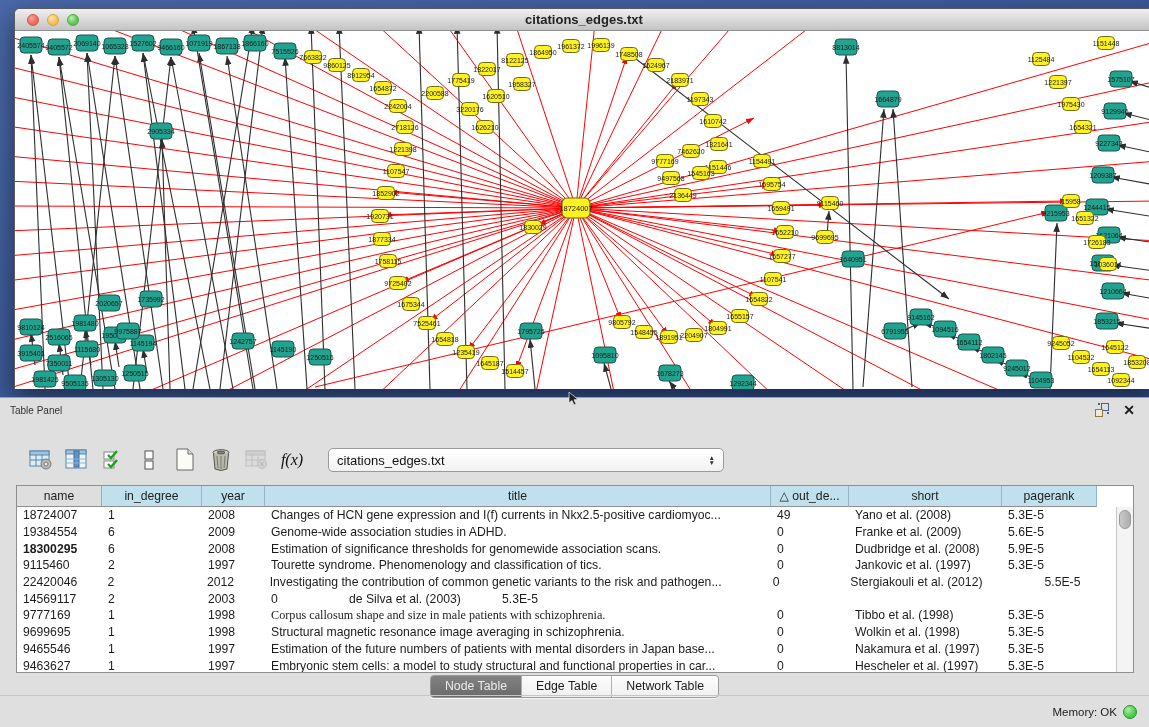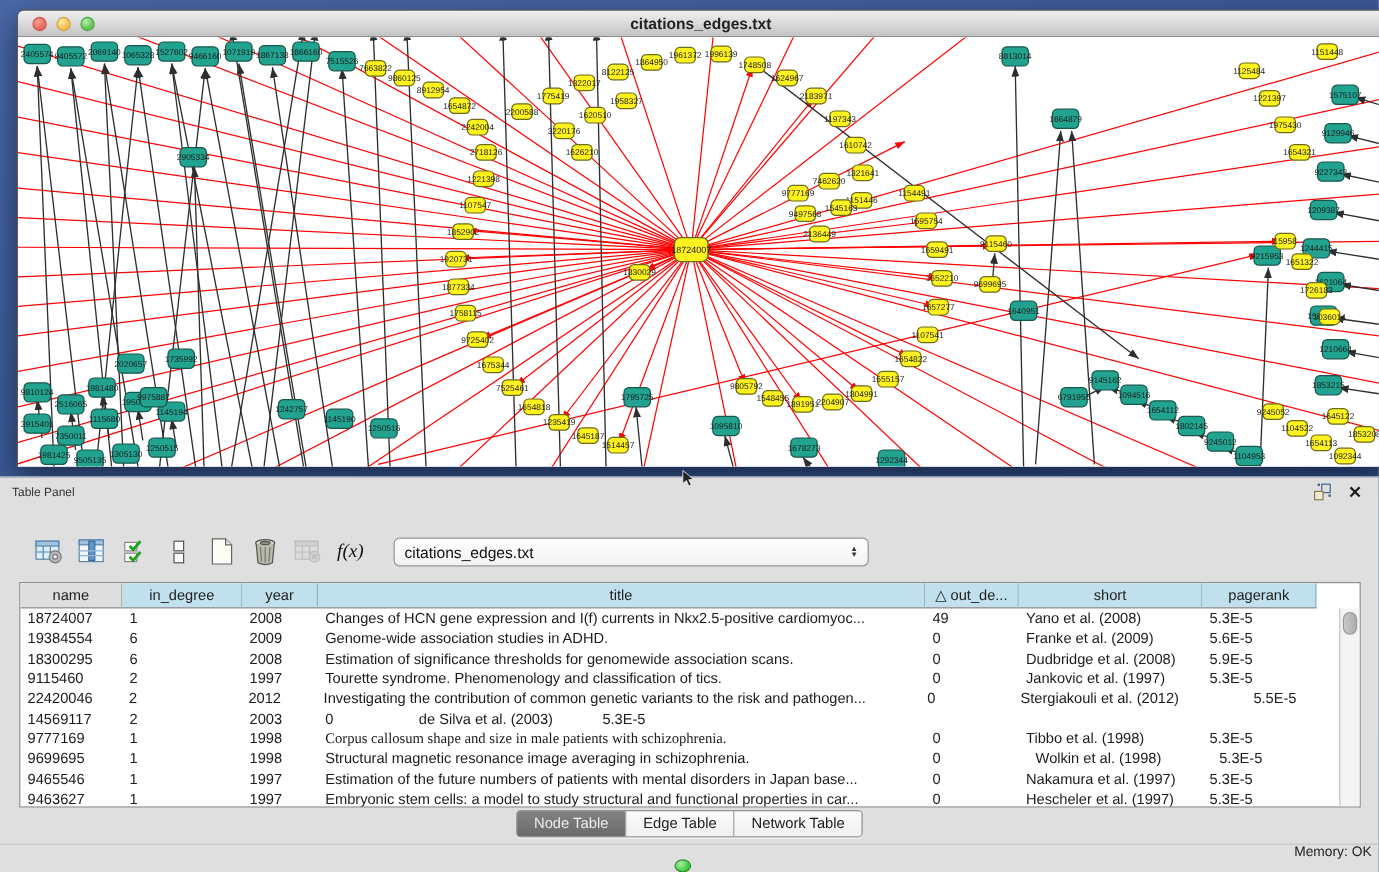--- a/index.html
+++ b/index.html
@@ -86,21 +86,21 @@
 
   .tabs-row { position:absolute; left:0; top:277px; width:100%; display:flex; justify-content:center; }
   .segmented { display:inline-flex; border:1px solid #9a9a9a; border-radius:4px; overflow:hidden; background:#a3a3a3; box-shadow:0 1px 0 rgba(255,255,255,.7); }
   .seg-btn {
     padding:3px 14px 4px; font-size:12.3px; color:#1b1b1b;
     background:linear-gradient(#fdfdfd,#efefef); border-right:1px solid #b0b0b0;
   }
   .seg-btn:last-child { border-right:none; }
   .seg-btn.active { background:linear-gradient(#828282,#6a6a6a); color:#ececec; }
 
-  .status-row { position:absolute; left:0; bottom:0; width:100%; height:24px; border-top:1px solid #c6c6c6; display:flex; align-items:center;flex-direction:column; }
+  .status-row { position:absolute; left:0; bottom:0; width:100%; height:32px; border-top:1px solid #c6c6c6; display:flex; align-items:center; }
   .memory-label { margin-left:auto; font-size:11.5px; color:#222; padding-right:6px; }
   .memory-dot {
     width:14px; height:14px; border-radius:50%; margin-right:12px;
     background:radial-gradient(circle at 35% 30%, #a9f0a0,#43cc43 65%); border:1px solid #2e8b2e;
   }
 </style>
 </head>
 <body>
 
 <div id="graph-window">
@@ -868,21 +868,21 @@
         <div class="trow">
           <div class="td" style="width: 85px;">19384554</div>
           <div class="td" style="width: 100px;">6</div>
           <div class="td" style="width: 63px;">2009</div>
           <div class="td" style="width: 506px;">Genome-wide association studies in ADHD.</div>
           <div class="td" style="width: 78px;">0</div>
           <div class="td" style="width: 153px;">Franke et al. (2009)</div>
           <div class="td" style="width: 95px;">5.6E-5</div>
         </div>
         <div class="trow">
-          <div class="td" style="width: 85px;">18300295</div>
+          <div class="td" style="width: 85px; font-weight: bold;">18300295</div>
           <div class="td" style="width: 100px;">6</div>
           <div class="td" style="width: 63px;">2008</div>
           <div class="td" style="width: 506px;">Estimation of significance thresholds for genomewide association scans.</div>
           <div class="td" style="width: 78px;">0</div>
           <div class="td" style="width: 153px;">Dudbridge et al. (2008)</div>
           <div class="td" style="width: 95px;">5.9E-5</div>
         </div>
         <div class="trow">
           <div class="td" style="width: 85px;">9115460</div>
           <div class="td" style="width: 100px;">2</div>
@@ -917,21 +917,21 @@
           <div class="td" style="width: 78px;">0</div>
           <div class="td" style="width: 153px;">Tibbo et al. (1998)</div>
           <div class="td" style="width: 95px;">5.3E-5</div>
         </div>
         <div class="trow">
           <div class="td" style="width: 85px;">9699695</div>
           <div class="td" style="width: 100px;">1</div>
           <div class="td" style="width: 63px;">1998</div>
           <div class="td" style="width: 506px;">Structural magnetic resonance image averaging in schizophrenia.</div>
           <div class="td" style="width: 78px;">0</div>
-          <div class="td" style="width: 153px; margin-left: 8px;">Wolkin et al. (1998)</div>
+          <div class="td" style="width: 153px;">Wolkin et al. (1998)</div>
           <div class="td" style="width: 95px;">5.3E-5</div>
         </div>
         <div class="trow">
           <div class="td" style="width: 85px;">9465546</div>
           <div class="td" style="width: 100px;">1</div>
           <div class="td" style="width: 63px;">1997</div>
           <div class="td" style="width: 506px;">Estimation of the future numbers of patients with mental disorders in Japan base...</div>
           <div class="td" style="width: 78px;">0</div>
           <div class="td" style="width: 153px;">Nakamura et al. (1997)</div>
           <div class="td" style="width: 95px;">5.3E-5</div>

